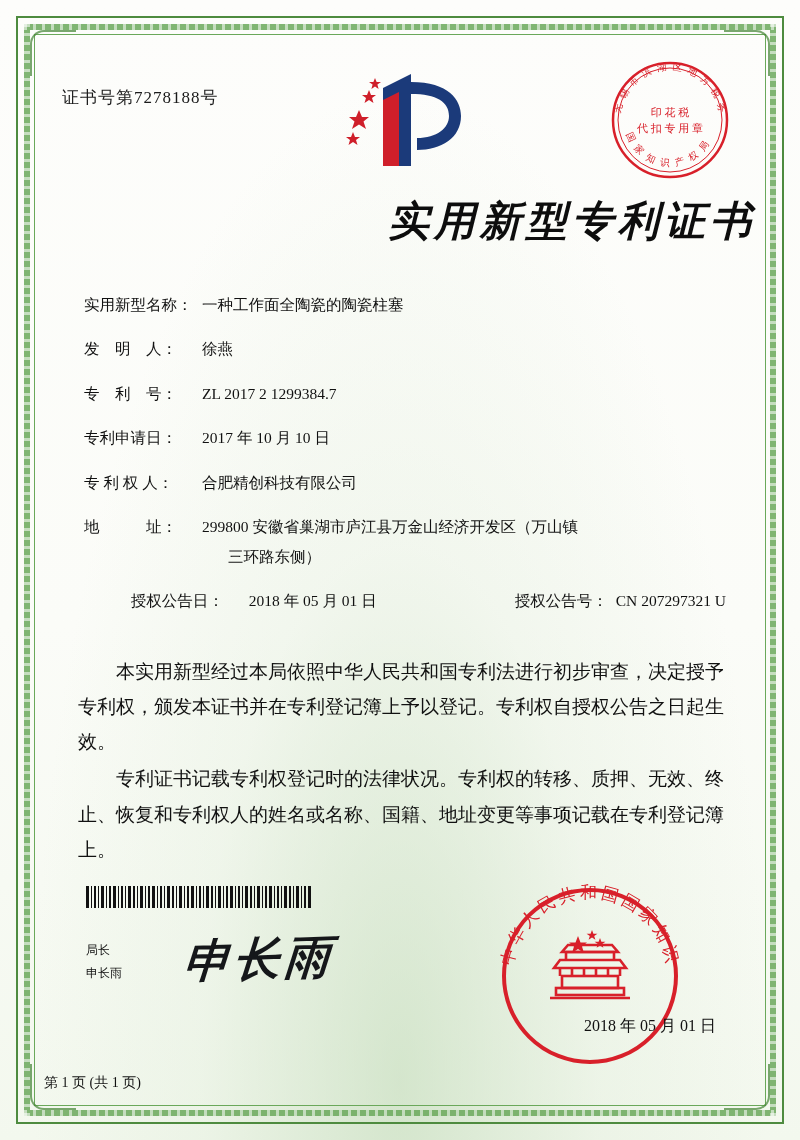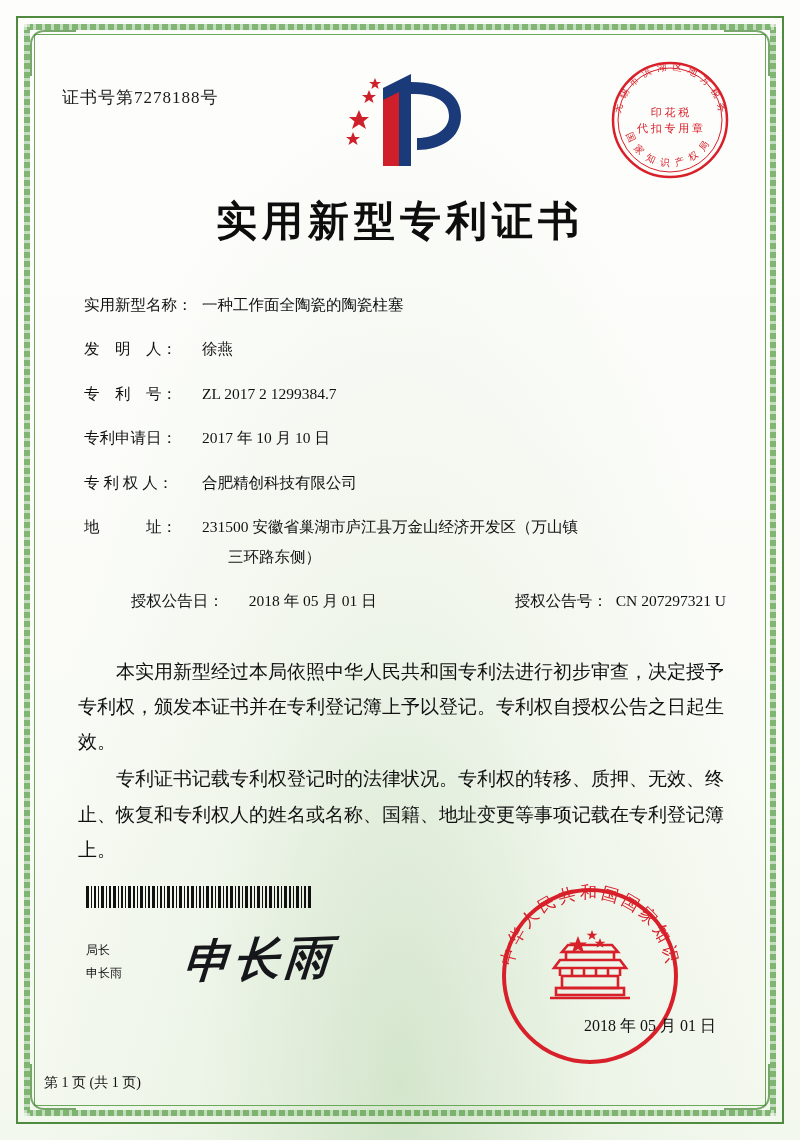--- a/index.html
+++ b/index.html
@@ -108,26 +108,27 @@
     right: 22px;
     top: 12px;
     width: 128px;
     height: 128px;
   }
 
   .title {
     position: absolute;
     left: 0; right: 0;
     top: 150px;
-    text-align: center;
+    text-align: right;
     font-size: 41px;
     font-weight: bold;
     letter-spacing: 5px;
     color: #0d0d0d;
     font-family: "Liberation Serif", "DejaVu Serif", serif;
+    font-style: italic;
   }
 
   
   .fields {
     position: absolute;
     left: 40px;
     right: 30px;
     top: 250px;
     font-size: 15.5px;
     color: #111;
@@ -315,21 +316,21 @@
       </div>
 
       <div class="field-row">
         <div class="field-label">专 利 权 人：</div>
         <div class="field-value">合肥精创科技有限公司</div>
       </div>
 
       <div class="field-row">
         <div class="field-label">地　　　址：</div>
         <div class="field-value">
-          <span>231500 安徽省巢湖市庐江县万金山经济开发区（万山镇</span>
+          <span>299800 安徽省巢湖市庐江县万金山经济开发区（万山镇</span>
           <span class="line2">三环路东侧）</span>
         </div>
       </div>
 
       <div class="field-row dual">
         <div class="field-label">授权公告日：</div>
         <div class="field-value">2018 年 05 月 01 日</div>
         <div class="field-label2">授权公告号：</div>
         <div class="field-value2">CN 207297321 U</div>
       </div>

